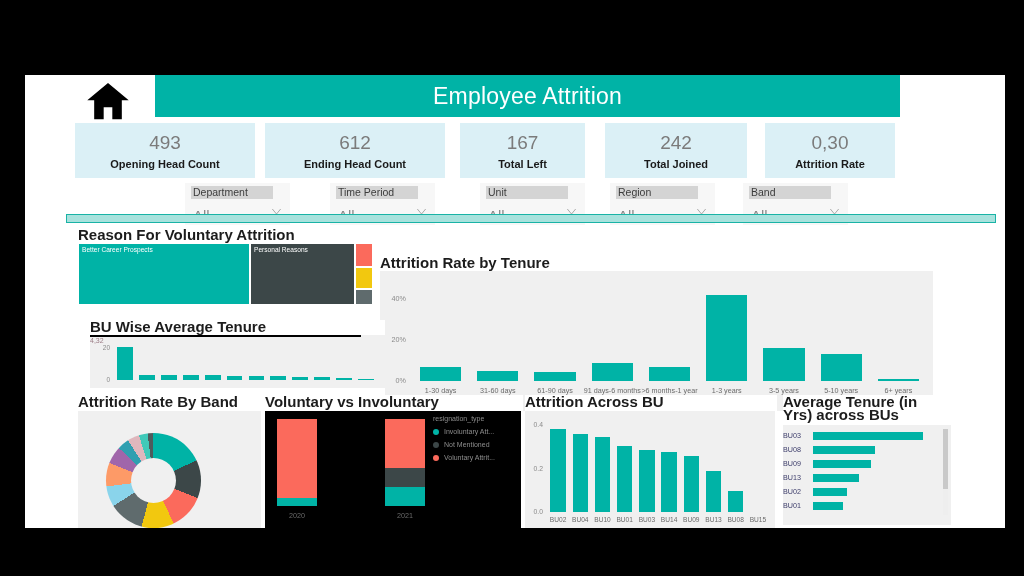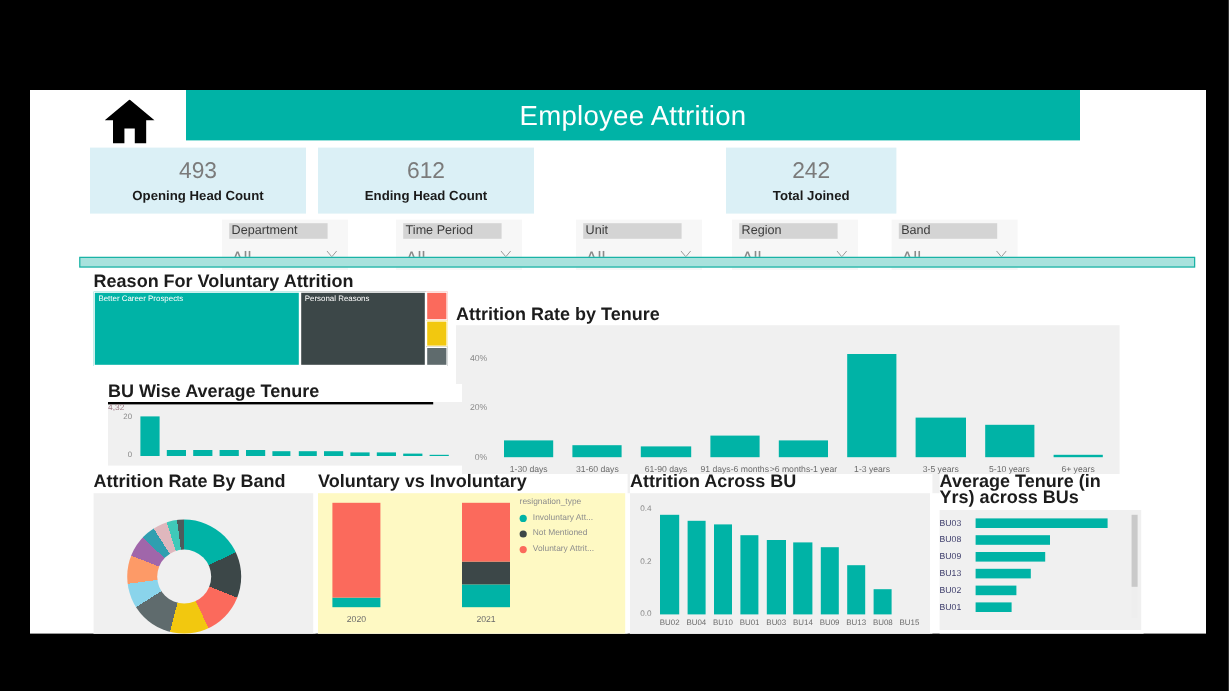--- a/index.html
+++ b/index.html
@@ -78,23 +78,31 @@
 
   <div id="kpi-row">
     <div class="kpi" style="left:0px;width:180px;">
       <div class="val">493</div>
       <div class="lab">Opening Head Count</div>
     </div>
     <div class="kpi" style="left:190px;width:180px;">
       <div class="val">612</div>
       <div class="lab">Ending Head Count</div>
     </div>
+    <div class="kpi" style="left:385px;width:125px;">
+      <div class="val">167</div>
+      <div class="lab">Total Left</div>
+    </div>
     <div class="kpi" style="left:530px;width:142px;">
       <div class="val">242</div>
       <div class="lab">Total Joined</div>
+    </div>
+    <div class="kpi" style="left:690px;width:130px;">
+      <div class="val">0,30</div>
+      <div class="lab">Attrition Rate</div>
     </div>
   </div>
 
   <div id="slicer-row">
     <div class="slicer" style="left:110px;">
       <div class="sl-name">Department</div>
       <div class="sl-val">All</div>
       <svg class="sl-chev" viewBox="0 0 10 6">
           <path d="M0 0 L5 6 L10 0" stroke="#9a9a9a" fill="none" stroke-width="1"></path>
         </svg>
@@ -200,21 +208,21 @@
     <div class="plot" style="left:0;top:16px;width:183px;height:117px;">
       <div id="donut-wrap">
           <div style="width:95px;height:95px;border-radius:50%;background:conic-gradient(#00b3a6 0.00deg 64.80deg,#3c4748 64.80deg 111.60deg,#fb6a5c 111.60deg 154.80deg,#f2c80f 154.80deg 194.40deg,#5f6b6d 194.40deg 237.60deg,#8ad4eb 237.60deg 262.80deg,#fd9a67 262.80deg 291.60deg,#a066aa 291.60deg 313.20deg,#2f9fb0 313.20deg 327.60deg,#dfb7bd 327.60deg 342.00deg,#3fc9b9 342.00deg 352.80deg,#4e5b5c 352.80deg 360.00deg);"></div>
           <div style="position:absolute;left:25px;top:25px;width:45px;height:45px;border-radius:50%;background:#f0f0f0;"></div>
         </div>
     </div>
   </div>
 
   <div class="panel" style="left:240px;top:320px;width:258px;height:133px;">
     <div class="ptitle">Voluntary vs Involuntary</div>
-    <div class="plot" id="vol-plot" style="left:0;top:16px;width:256px;height:117px;background:#fef9c3;">
+    <div class="plot" id="vol-plot" style="left:0;top:16px;width:256px;height:117px;background:#000000;">
         <div class="stack" style="left:12px;top:8px;height:87px;">
           <div class="seg" style="bottom:0px;height:7.83px;background:#00b3a6;"></div>
           <div class="seg" style="bottom:7.83px;height:79.17px;background:#fb6a5c;"></div>
         </div>
         <div class="axlab" style="left:7px;top:100px;width:50px;">2020</div>
         <div class="stack" style="left:120px;top:8px;height:87px;">
           <div class="seg" style="bottom:0px;height:19.14px;background:#00b3a6;"></div>
           <div class="seg" style="bottom:19.14px;height:19.14px;background:#3c4748;"></div>
           <div class="seg" style="bottom:38.28px;height:48.720000000000006px;background:#fb6a5c;"></div>
         </div>

